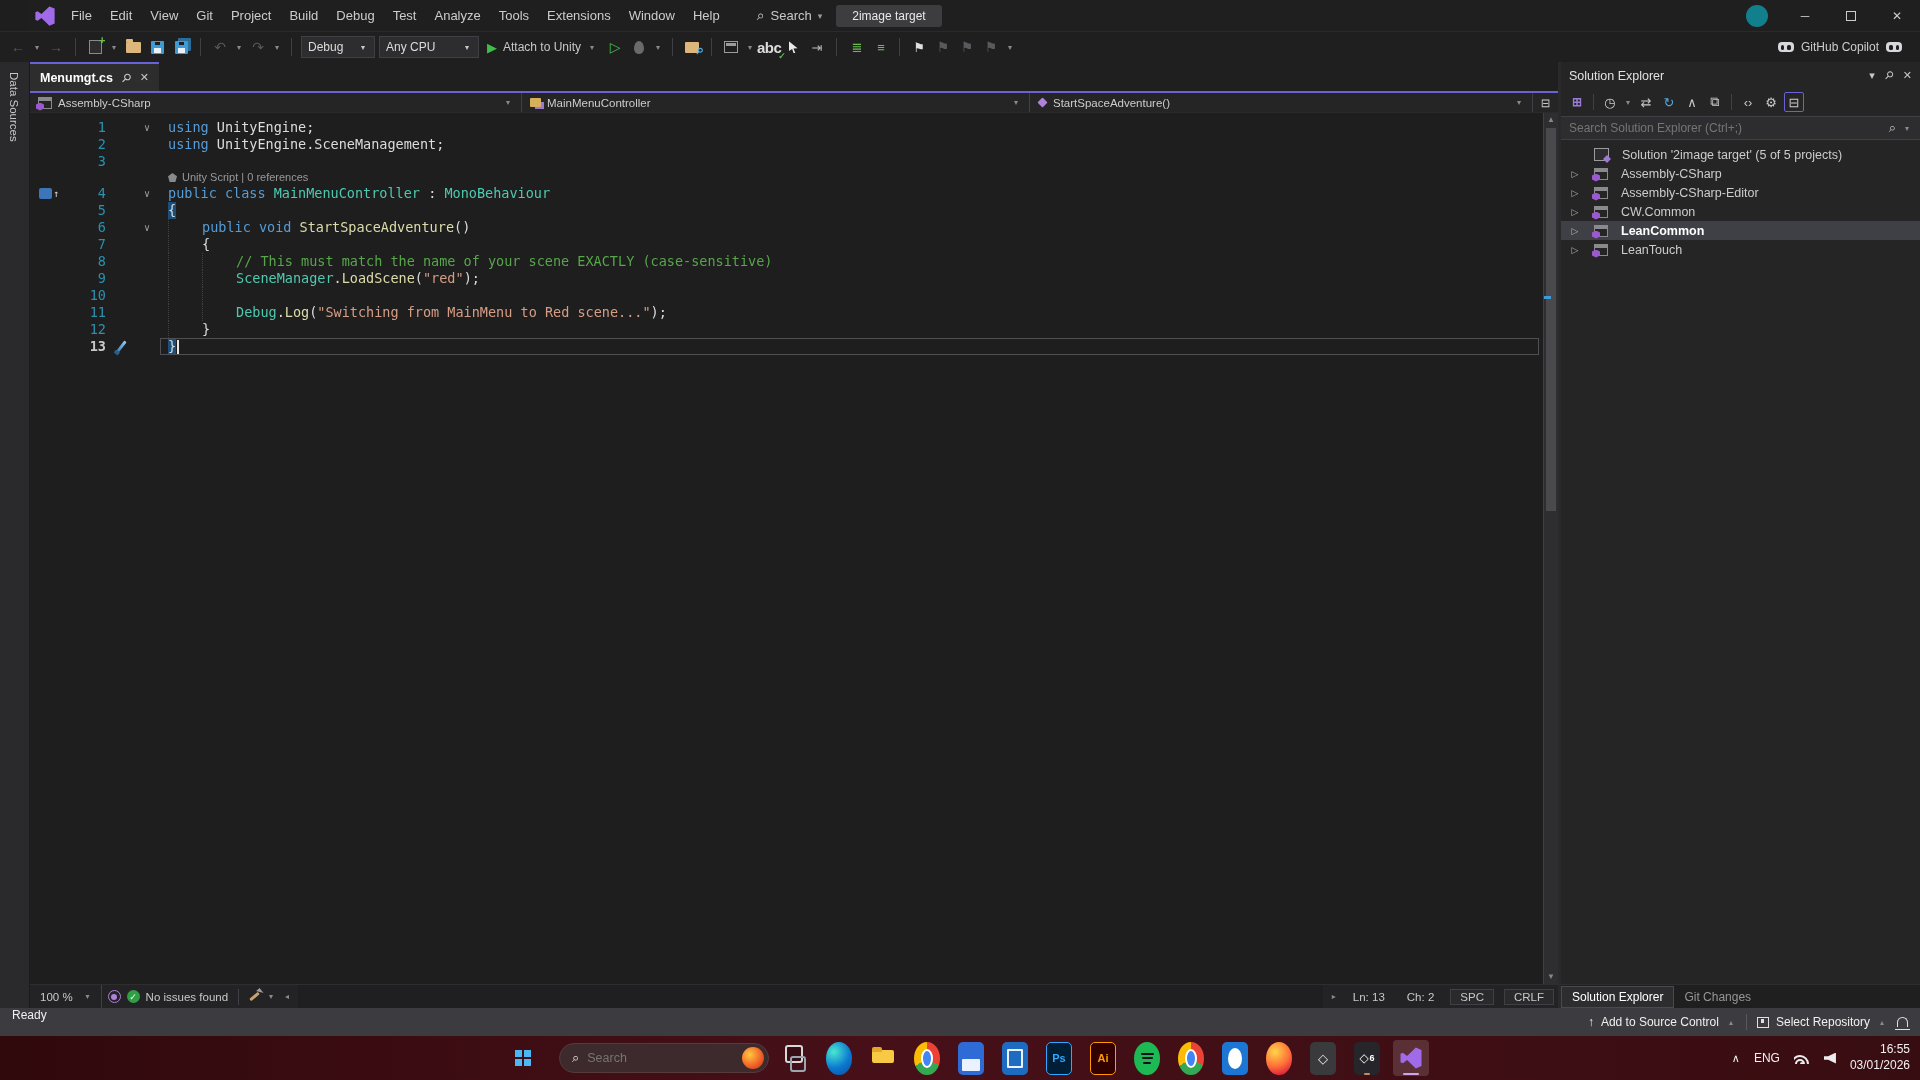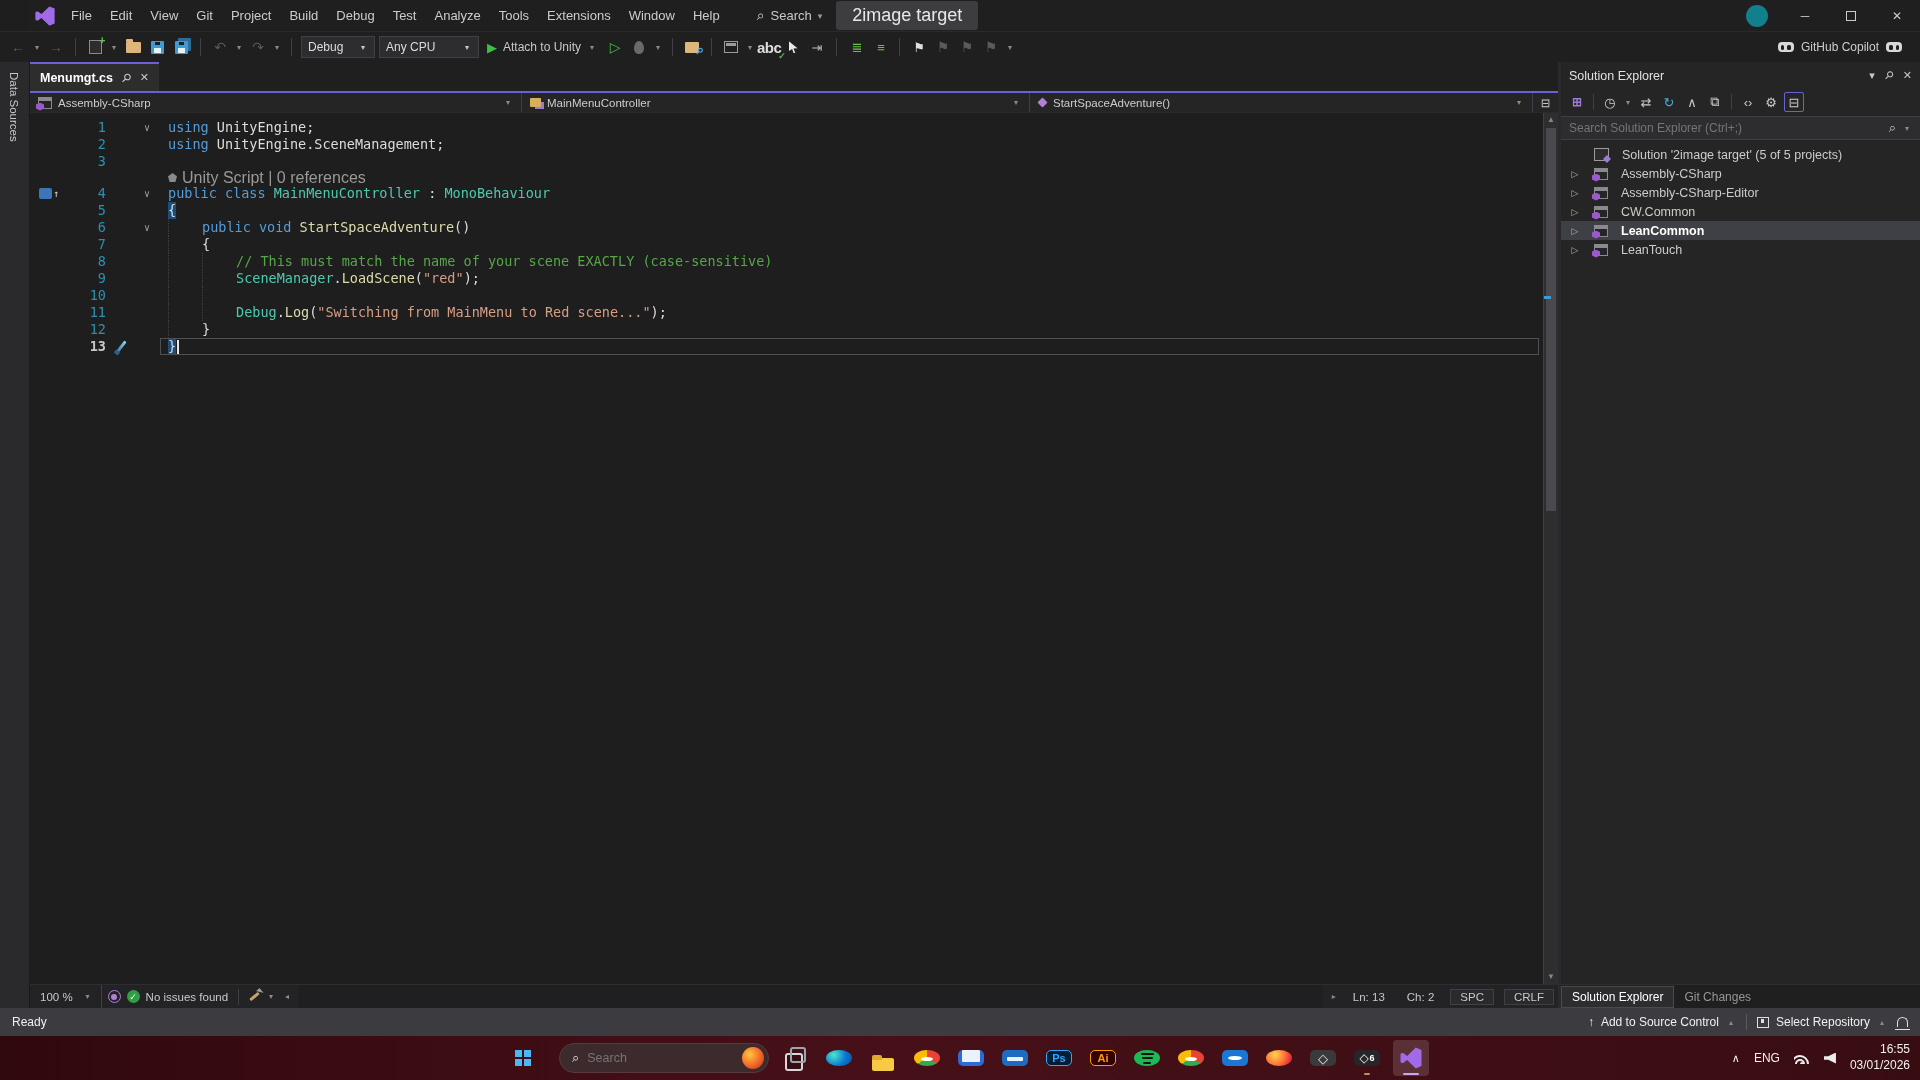--- a/index.html
+++ b/index.html
@@ -10,21 +10,21 @@
   
   #titlebar { height:31px; background:#1F1F20; display:flex; align-items:center; color:#CCCCCC;
               font-size:13px; flex:0 0 31px;margin-left:28px; }
   #vslogo { width:34px; display:flex; justify-content:center; }
   #menubar { display:flex; }
   .menu-item { padding:0 9px; line-height:31px; cursor:default; }
   #tb-search { display:flex; align-items:center; gap:6px; margin-left:28px; color:#C8C8C8; }
   #tb-search .mag { font-size:14px; }
   #tb-search .dd { font-size:9px; color:#999; }
   #tb-solution { margin-left:14px; background:#3D3D40; border-radius:3px; padding:4px 16px;
-                 color:#E8E8E8; font-size:18px; }
+                 color:#E8E8E8; font-size:12px; }
   #tb-right { margin-left:auto; display:flex; align-items:center; height:31px; }
   #avatar { width:22px; height:22px; border-radius:50%; background:#12808C; margin-right:14px;
             display:flex; align-items:center; justify-content:center; color:#fff; font-size:9px; }
   .winbtn { width:46px; height:31px; display:flex; align-items:center; justify-content:center;
             color:#CCC; font-size:12px; }
   #btn-max .box { width:10px; height:10px; border:1px solid #CCC; display:inline-block; }
 
   
   #toolbar { height:31px; background:#1F1F20; border-top:1px solid #2A2A2C; display:flex;
              align-items:center; padding:0 8px; gap:4px; color:#C8C8C8; flex:0 0 31px; font-size:12px; }
@@ -96,21 +96,21 @@
   .gm { flex:0 0 34px; } .lnum { flex:0 0 44px; text-align:right; color:#2B91AF; padding-right:2px; }
   .m2 { flex:0 0 26px; } .fold { flex:0 0 26px; color:#9B9B9F; font-size:10px; text-align:center; }
   .cline { flex:1; display:flex; align-items:center; white-space:pre; padding-left:8px; margin-right:4px; }
   .crow.cur .cline { outline:1px solid #4F4F53; outline-offset:-1px; }
   .crow.cur .lnum { color:#C8C8C8; font-weight:bold; }
   .guide { flex:0 0 34px; align-self:stretch; border-left:1px dotted #404045; }
   .tk.k { color:#569CD6; } .tk.t { color:#4EC9B0; } .tk.m { color:#DCDCAA; } .tk.s { color:#D69D85; }
   .tk.c { color:#57A64A; } .tk.p { color:#DCDCDC; }
   .tk.b { color:#DCDCDC; background:#1B4E79; }
   .caret { width:2px; height:14px; background:#E6E6E6; margin-left:1px; }
-  .lens { color:#999999; font-family:"Liberation Sans",sans-serif; font-size:16px; }
+  .lens { color:#999999; font-family:"Liberation Sans",sans-serif; font-size:11px; }
   .unity-mini { width:9px; height:9px; background:#8A8A8E; margin-right:5px;
                 clip-path:polygon(50% 0,100% 35%,82% 100%,18% 100%,0 35%); }
   .icon-script { width:13px; height:11px; background:#3C76B8; border-radius:2px; display:inline-block;
                  margin:3px 0 0 9px; position:relative; }
   .icon-script::after { content:"↑"; position:absolute; right:-7px; top:-3px; color:#DCDCDC; font-size:10px; }
   .icon-screwdriver { width:3px; height:13px; background:linear-gradient(#8FD0F2,#3E7FB2); border-radius:1px;
                       display:inline-block; transform:rotate(38deg); margin:2px 0 0 12px; position:relative; }
   .icon-screwdriver::after { content:""; position:absolute; bottom:-3px; left:-1px; width:5px; height:4px;
                       background:#2D5F86; border-radius:1px; }
 
@@ -165,21 +165,21 @@
   .proj-icon { width:14px; height:12px; border:1px solid #8A8A8E; position:relative; background:#252526; flex:0 0 14px; }
   .proj-icon::before { content:""; position:absolute; top:0; left:0; right:0; height:3px; background:#8A8A8E; }
   .proj-icon::after { content:""; position:absolute; left:-3px; bottom:-3px; width:8px; height:8px; background:#9B59D0;
                       clip-path:polygon(50% 0,100% 25%,100% 75%,50% 100%,0 75%,0 25%); }
   #panel-tabs { height:24px; display:flex; align-items:center; background:#1F1F20; border-top:1px solid #2E2E31; }
   .ptab { padding:3px 10px; font-size:12px; }
   .ptab.active { background:#2D2D30; border:1px solid #4A4A4E; color:#FFFFFF; }
   .ptab.idle { color:#969696; }
 
   
-  #statusbar { height:28px; background:#3B3B40; display:flex; align-items:center; color:#F0F0F0; font-size:12px;
+  #statusbar { height:28px; background:#3B3B40; display:flex; color:#F0F0F0; font-size:12px;
                padding:0 12px; flex:0 0 28px;gap:42px; }
   #statusbar .right { margin-left:auto; display:flex; align-items:center; gap:10px; }
   .sb-item { display:flex; align-items:center; gap:7px; }
   .sb-sep { width:1px; height:16px; background:#5A5A5E; }
   .repo-box { width:12px; height:11px; border:1.5px solid #E0E0E0; position:relative; }
   .repo-box::before { content:""; position:absolute; top:1px; left:3px; width:3px; height:4px; background:#E0E0E0; }
   .bell { width:11px; height:10px; border:1.5px solid #E0E0E0; border-bottom:none; border-radius:6px 6px 0 0; position:relative; }
   .bell::after { content:""; position:absolute; bottom:-3px; left:-3px; right:-3px; height:1.5px; background:#E0E0E0; }
 
   
@@ -195,21 +195,21 @@
             background:#C88A5A; border-radius:2px; }
   .win { width:16px; height:16px; display:grid; grid-template-columns:1fr 1fr; grid-template-rows:1fr 1fr; gap:2px; }
   .win i { background:#4CB7F5; }
   #task-search { width:210px; height:30px; border-radius:15px; background:#3D2A2C; border:1px solid #58393C;
                  display:flex; align-items:center; padding:0 4px 0 12px; gap:8px; margin-left:10px; }
   #task-search .mag { color:#E8E8E8; font-size:13px; }
   #task-search input { flex:1; background:transparent; border:none; outline:none; color:#DDD; font-size:12.5px;
                        font-family:"Liberation Sans",sans-serif; width:100px; }
   #task-search .slogo { width:22px; height:22px; border-radius:50%;
                  background:radial-gradient(circle at 35% 35%, #FFC83D, #F2652A 55%, #BB2B1A); }
-  .ic { width:26px; height:16px; border-radius:5px; position:relative; }
+  .ic { width:26px; height:33px; border-radius:5px; position:relative; }
   .ic-taskview { background:transparent; }
   .ic-taskview::before { content:""; position:absolute; left:3px; top:3px; width:14px; height:14px;
       border:2px solid #D8D8D8; border-radius:3px; background:rgba(0,0,0,.2); }
   .ic-taskview::after { content:""; position:absolute; right:2px; bottom:3px; width:12px; height:12px;
       border:2px solid #9AA7B0; border-radius:3px; }
   .ic-edge { border-radius:50%; background:radial-gradient(circle at 30% 30%, #49E8D0, #0B78D1 55%, #0A4F9E); }
   .ic-folder { background:transparent; }
   .ic-folder::before { content:""; position:absolute; left:2px; top:8px; width:22px; height:13px; background:#F8C944; border-radius:2px; }
   .ic-folder::after { content:""; position:absolute; left:2px; top:5px; width:10px; height:5px; background:#E3A82B; border-radius:2px 2px 0 0; }
   .ic-chrome { border-radius:50%; background:conic-gradient(#EA4335 0 33%, #34A853 33% 66%, #FBBC05 66% 100%); }

